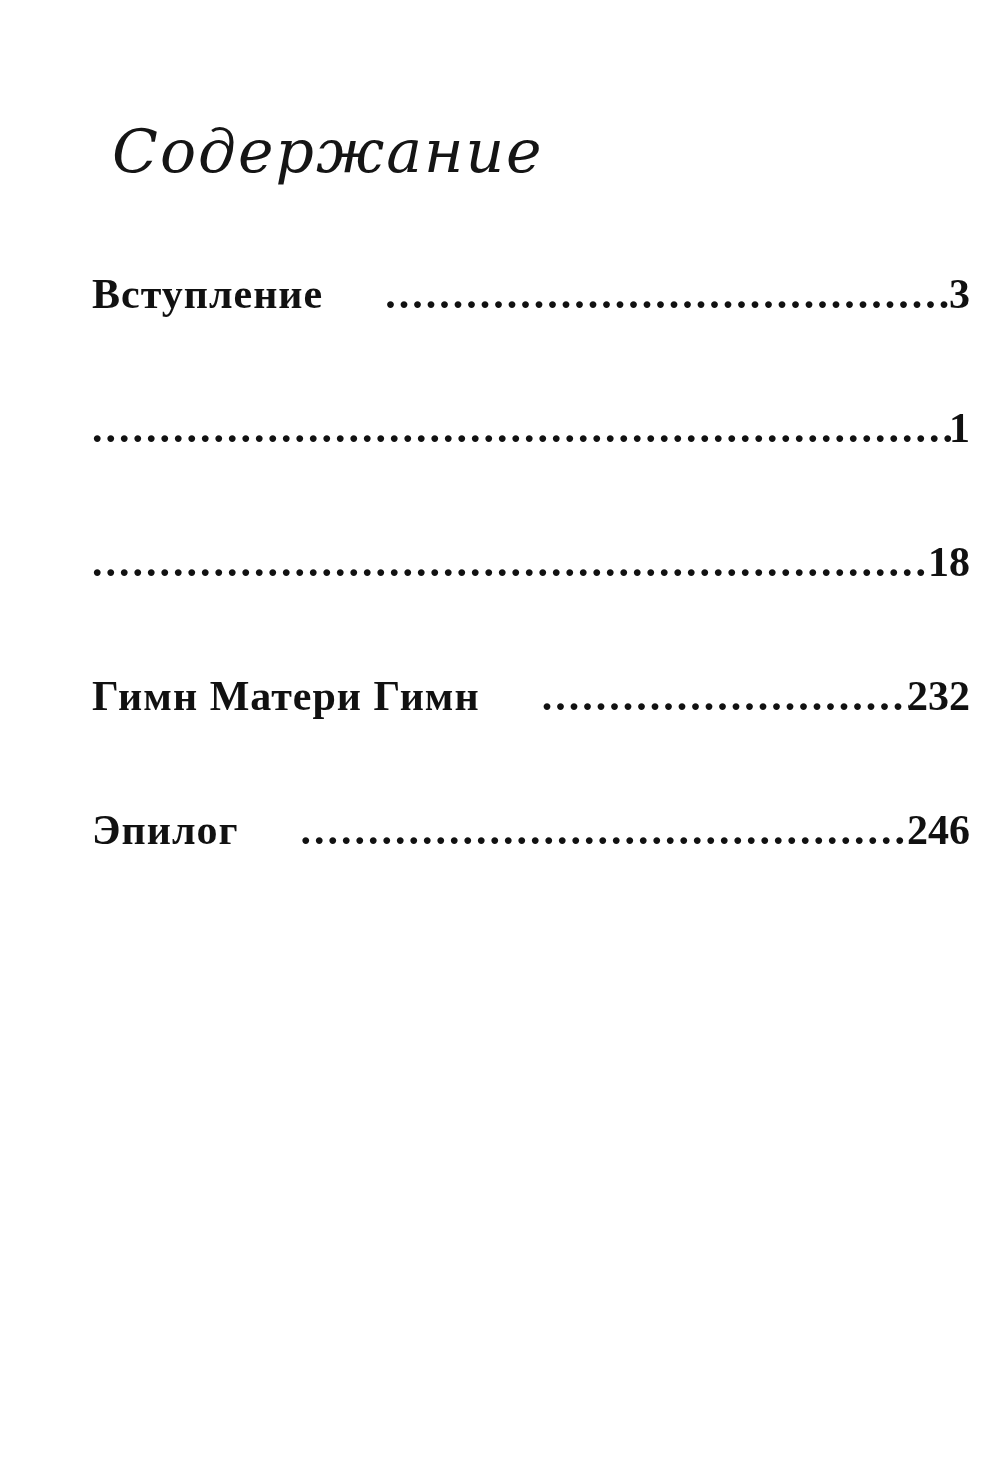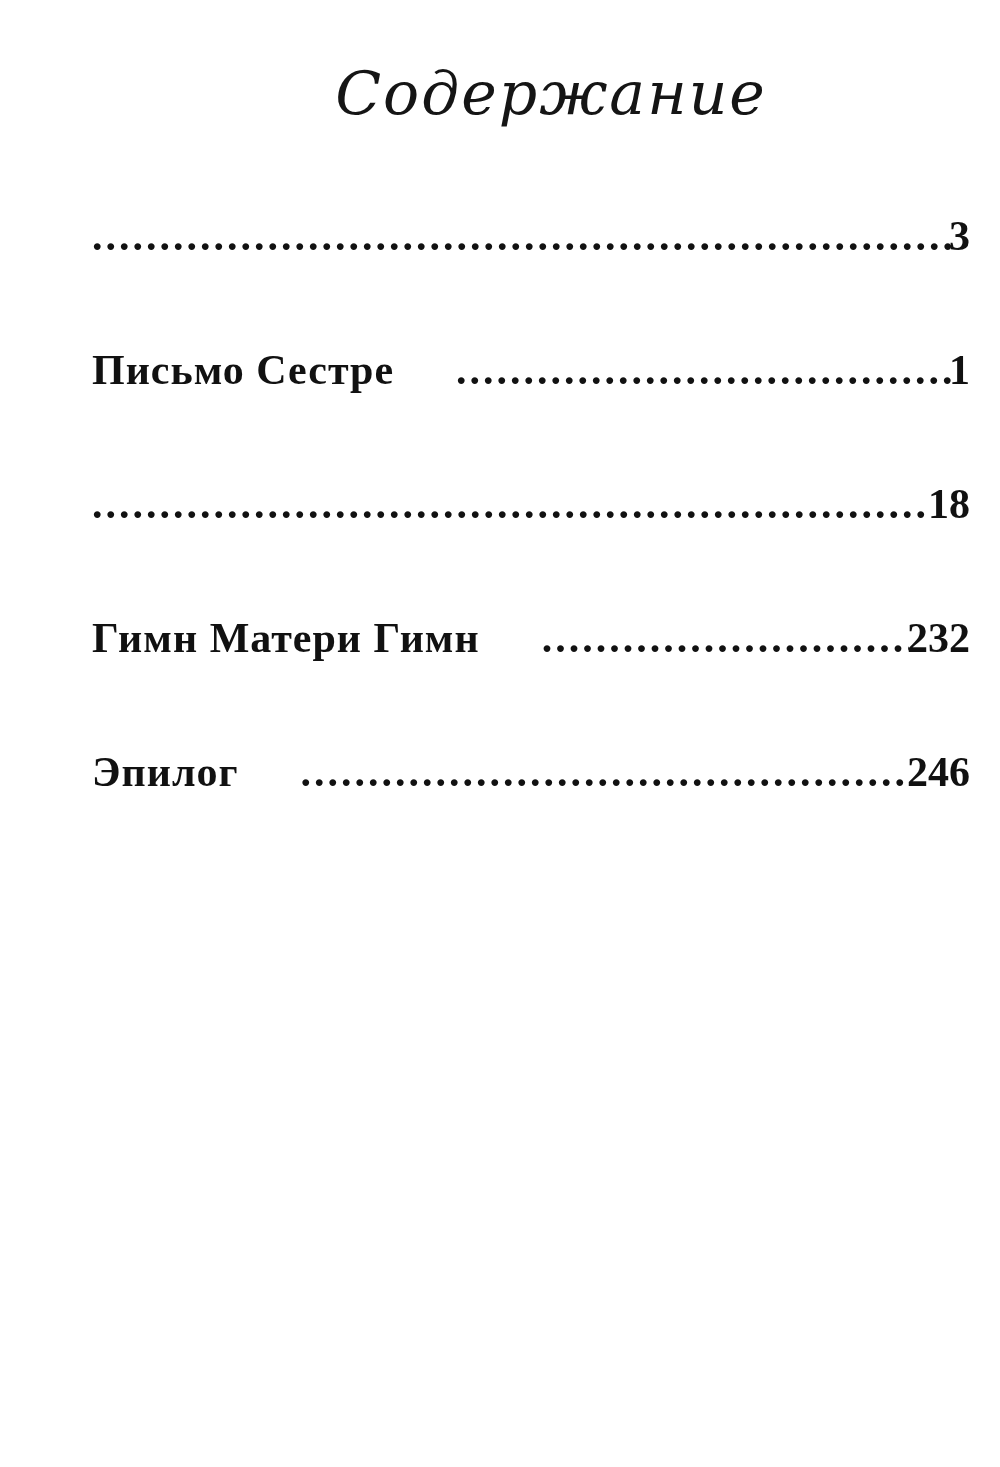--- a/index.html
+++ b/index.html
@@ -19,23 +19,23 @@
     width: 1000px;
     height: 1467px;
     padding: 0 30px 0 92px;
   }
   .title {
     font-family: "DejaVu Serif", "Liberation Serif", serif;
     font-style: italic;
     font-weight: 500;
     font-size: 60px;
     letter-spacing: 2px;
-    text-align: center;
+    text-align: left;
     margin: 0;
-    padding-top: 58px;
+    padding-top: 116px;
     transform: translateX(20px);
     color: #151515;
   }
   .toc {
     margin-top: 86px;
   }
   .row {
     display: flex;
     align-items: baseline;
     font-weight: bold;
@@ -62,26 +62,26 @@
     margin-left: -2px;
   }
 </style>
 </head>
 <body>
 
 <div class="page">
   <h1 class="title">Содержание</h1>
   <div class="toc" id="toc">
   <div class="row">
+    <span class="label">Вступление</span>
     <span class="leader" aria-hidden="true">........................................................................................................................</span>
     <span class="pagenum">3</span>
   </div>
 
   <div class="row">
-    <span class="label">Письмо Сестре</span>
     <span class="leader" aria-hidden="true">........................................................................................................................</span>
     <span class="pagenum">1</span>
   </div>
 
   <div class="row">
     <span class="leader" aria-hidden="true">........................................................................................................................</span>
     <span class="pagenum">18</span>
   </div>
 
   <div class="row">

